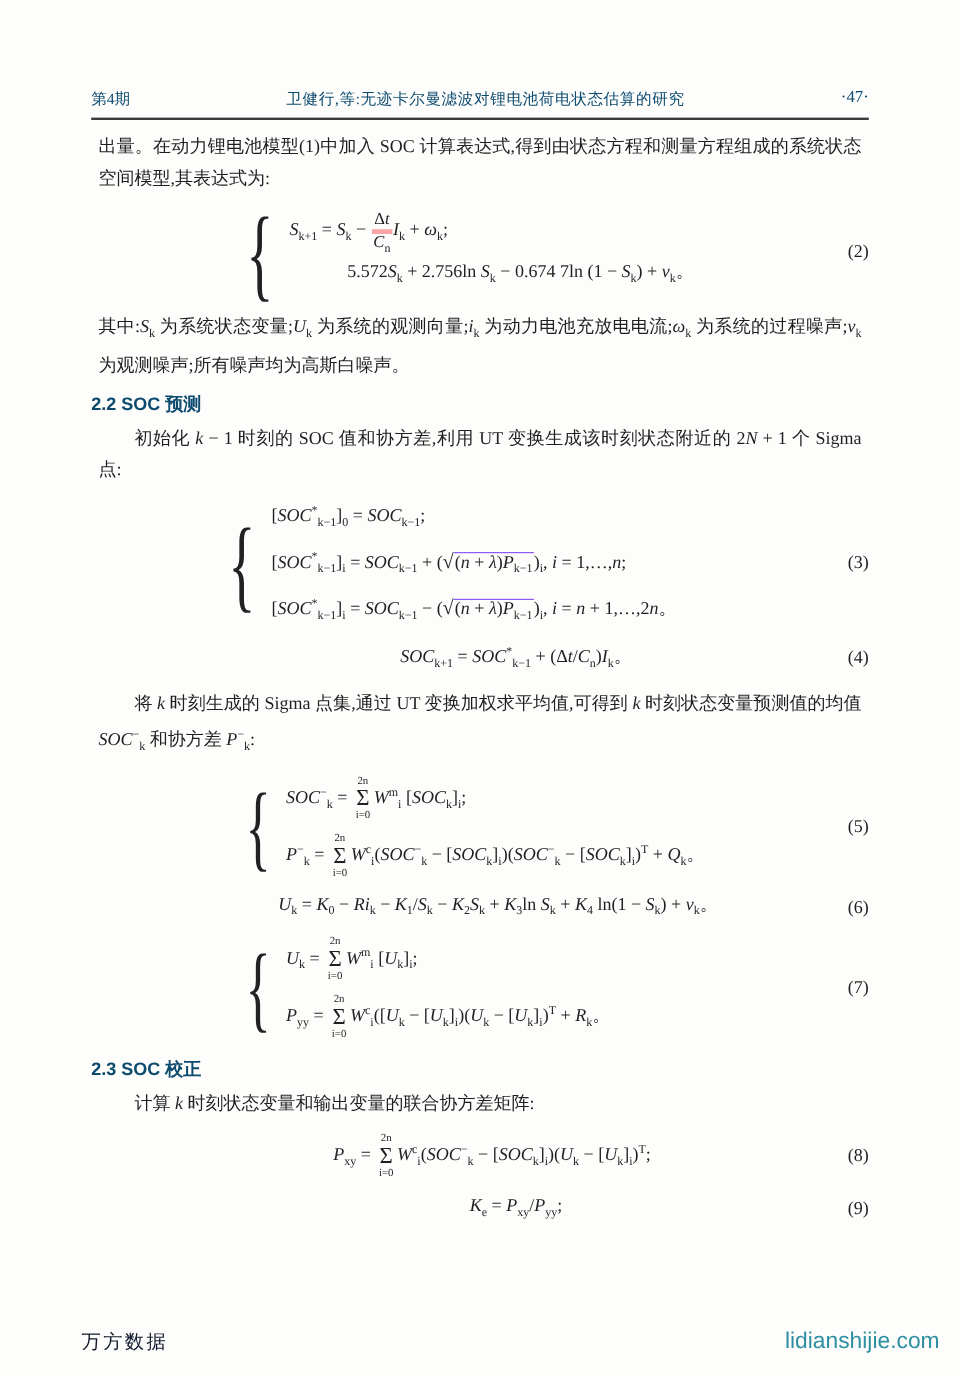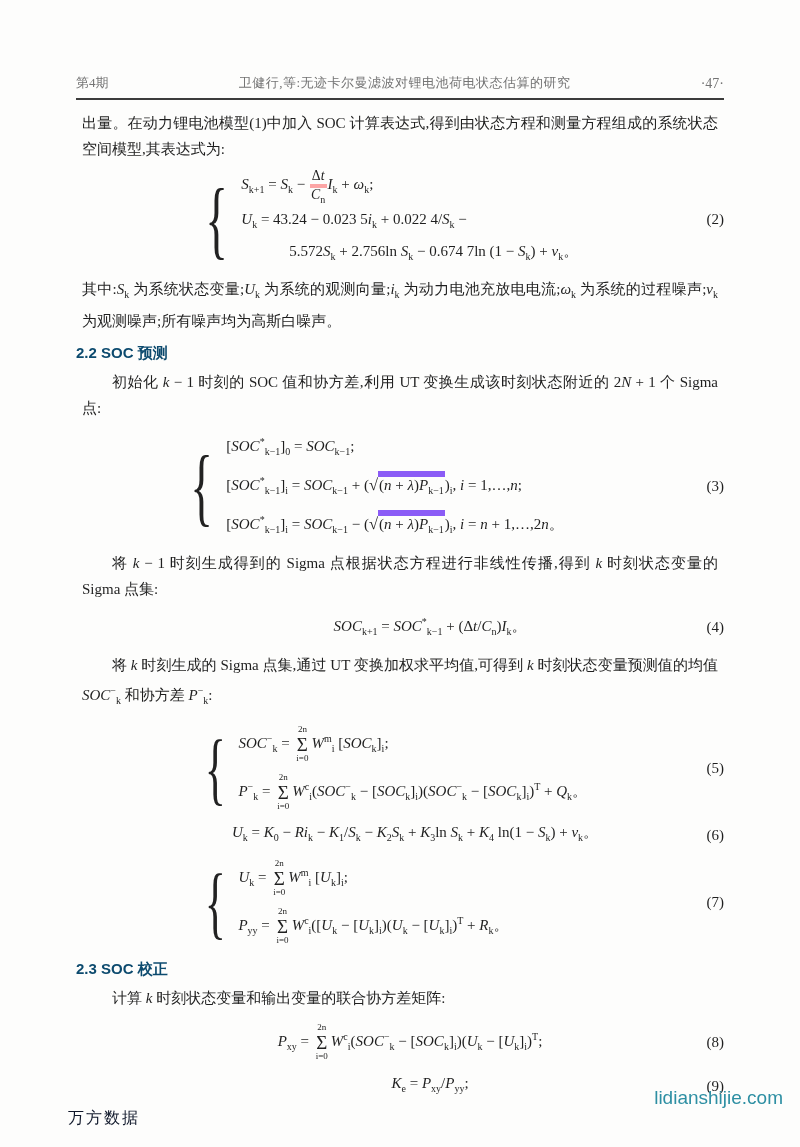--- a/index.html
+++ b/index.html
@@ -8,21 +8,21 @@
     width:800px;height:1147px;
     margin:0 auto;
     background:#fdfdfc;
     box-sizing:border-box;
     padding:74px 76px 0 76px;
     font-family:"Liberation Serif","DejaVu Serif",serif;
     font-size:15px;color:#1f1f1f;
     overflow:hidden;
   }
   
-  .hdr{display:flex;justify-content:space-between;align-items:flex-end;font-size:13px;color:#737373;}
+  .hdr{display:flex;justify-content:space-between;align-items:flex-start;font-size:13px;color:#0c4a6e;}
   .hdr .issue{white-space:nowrap;}
   .hdr .rtitle{flex:1;text-align:center;letter-spacing:.5px;}
   .hdr .pno{white-space:nowrap;font-size:14px;}
   .hrule{border-top:2px solid #3c3c3c;margin-top:6px;}
   
   p.para{margin:6px;line-height:26px;text-align:justify;}
   p.mt{margin-top:10px;}
   .ind{text-indent:2em;}
   h3.sec{
     margin:10px 0 4px 0;
@@ -49,45 +49,44 @@
   i{font-style:italic;}
   
   .frac{display:inline-block;vertical-align:-0.7em;text-align:center;font-size:.92em;line-height:1.08;margin:0 1px;}
   .frac .num{display:block;border-bottom:4px solid #fca5a5;padding:0 2px;}
   .frac .den{display:block;}
   .sum{display:inline-flex;flex-direction:column;align-items:center;vertical-align:middle;line-height:1;margin:0 3px;font-style:normal;}
   .sum .lim{font-size:9px;line-height:1.1;}
   .sum .sig{font-size:19px;line-height:1;}
   .sqrt{white-space:nowrap;}
   .sqrt .rad{font-size:1.1em;}
-  .sqrt .rbar{border-top:6px solid #8b5cf6;padding:0 1px;}
+  .sqrt .rbar{border-top:1px solid #8b5cf6;padding:0 1px;}
   
   .wm{position:absolute;left:68px;bottom:18px;font-size:16px;color:#0f172a;letter-spacing:2px;}
-  .site{position:absolute;right:17px;bottom:38px;font-size:19px;font-family:"Liberation Sans","DejaVu Sans",sans-serif;}
+  .site{position:absolute;right:17px;bottom:18px;font-size:19px;font-family:"Liberation Sans","DejaVu Sans",sans-serif;}
 </style>
 </head>
 <body>
 
 <div class="page">
 
   <div class="hdr">
     <span class="issue">第4期</span>
     <span class="rtitle">卫健行,等:无迹卡尔曼滤波对锂电池荷电状态估算的研究</span>
     <span class="pno">·47·</span>
   </div>
   <div class="hrule"></div>
 
   <p class="para mt">出量。在动力锂电池模型(1)中加入 SOC 计算表达式,得到由状态方程和测量方程组成的系统状态空间模型,其表达式为:</p>
 
   <div class="eq-row">
     <div class="eq-block">
       <span class="brace b86">{</span>
       <div class="eq-lines">
         <div class="eq-line fr"><i>S</i><sub>k+1</sub> = <i>S</i><sub>k</sub> − <span class="frac"><span class="num">Δ<i>t</i></span><span class="den"><i>C</i><sub>n</sub></span></span><i>I</i><sub>k</sub> + <i>ω</i><sub>k</sub>;</div>
-        <div class="eq-line"><i>U</i><sub>k</sub> = 43.24 − 0.023 5<i>i</i><sub>k</sub> + 0.022 4/<i>S</i><sub>k</sub> −</div>
         <div class="eq-line cont">5.572<i>S</i><sub>k</sub> + 2.756ln <i>S</i><sub>k</sub> − 0.674 7ln (1 − <i>S</i><sub>k</sub>) + <i>v</i><sub>k</sub>。</div>
       </div>
     </div>
     <span class="eq-no">(2)</span>
   </div>
 
   <p class="para">其中:<i>S</i><sub>k</sub> 为系统状态变量;<i>U</i><sub>k</sub> 为系统的观测向量;<i>i</i><sub>k</sub> 为动力电池充放电电流;<i>ω</i><sub>k</sub> 为系统的过程噪声;<i>v</i><sub>k</sub> 为观测噪声;所有噪声均为高斯白噪声。</p>
 
   <h3 class="sec">2.2  SOC 预测</h3>
 
@@ -98,21 +97,20 @@
       <span class="brace b86">{</span>
       <div class="eq-lines">
         <div class="eq-line" style="line-height:29px;">[<i>SOC</i><sup>*</sup><sub>k−1</sub>]<sub>0</sub> = <i>SOC</i><sub>k−1</sub>;</div>
         <div class="eq-line" style="line-height:29px;">[<i>SOC</i><sup>*</sup><sub>k−1</sub>]<sub>i</sub> = <i>SOC</i><sub>k−1</sub> + (<span class="sqrt"><span class="rad">√</span><span class="rbar">(<i>n</i> + <i>λ</i>)<i>P</i><sub>k−1</sub></span></span>)<sub>i</sub>, <i>i</i> = 1,…,<i>n</i>;</div>
         <div class="eq-line" style="line-height:29px;">[<i>SOC</i><sup>*</sup><sub>k−1</sub>]<sub>i</sub> = <i>SOC</i><sub>k−1</sub> − (<span class="sqrt"><span class="rad">√</span><span class="rbar">(<i>n</i> + <i>λ</i>)<i>P</i><sub>k−1</sub></span></span>)<sub>i</sub>, <i>i</i> = <i>n</i> + 1,…,2<i>n</i>。</div>
       </div>
     </div>
     <span class="eq-no">(3)</span>
   </div>
 
-  <p class="para ind">将 <i>k</i> − 1 时刻生成得到的 Sigma 点根据状态方程进行非线性传播,得到 <i>k</i> 时刻状态变量的 Sigma 点集:</p>
 
   <div class="eq-row">
     <div class="eq-center"><i>SOC</i><sub>k+1</sub> = <i>SOC</i><sup>*</sup><sub>k−1</sub> + (Δ<i>t</i>/<i>C</i><sub>n</sub>)<i>I</i><sub>k</sub>。</div>
     <span class="eq-no">(4)</span>
   </div>
 
   <p class="para ind">将 <i>k</i> 时刻生成的 Sigma 点集,通过 UT 变换加权求平均值,可得到 <i>k</i> 时刻状态变量预测值的均值 <i>SOC</i><sup>−</sup><sub>k</sub> 和协方差 <i>P</i><sup>−</sup><sub>k</sub>:</p>
 
   <div class="eq-row">
     <div class="eq-block">

